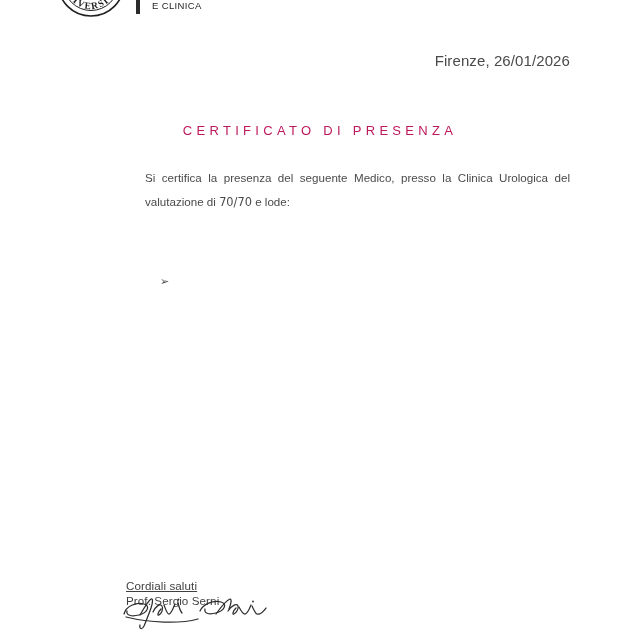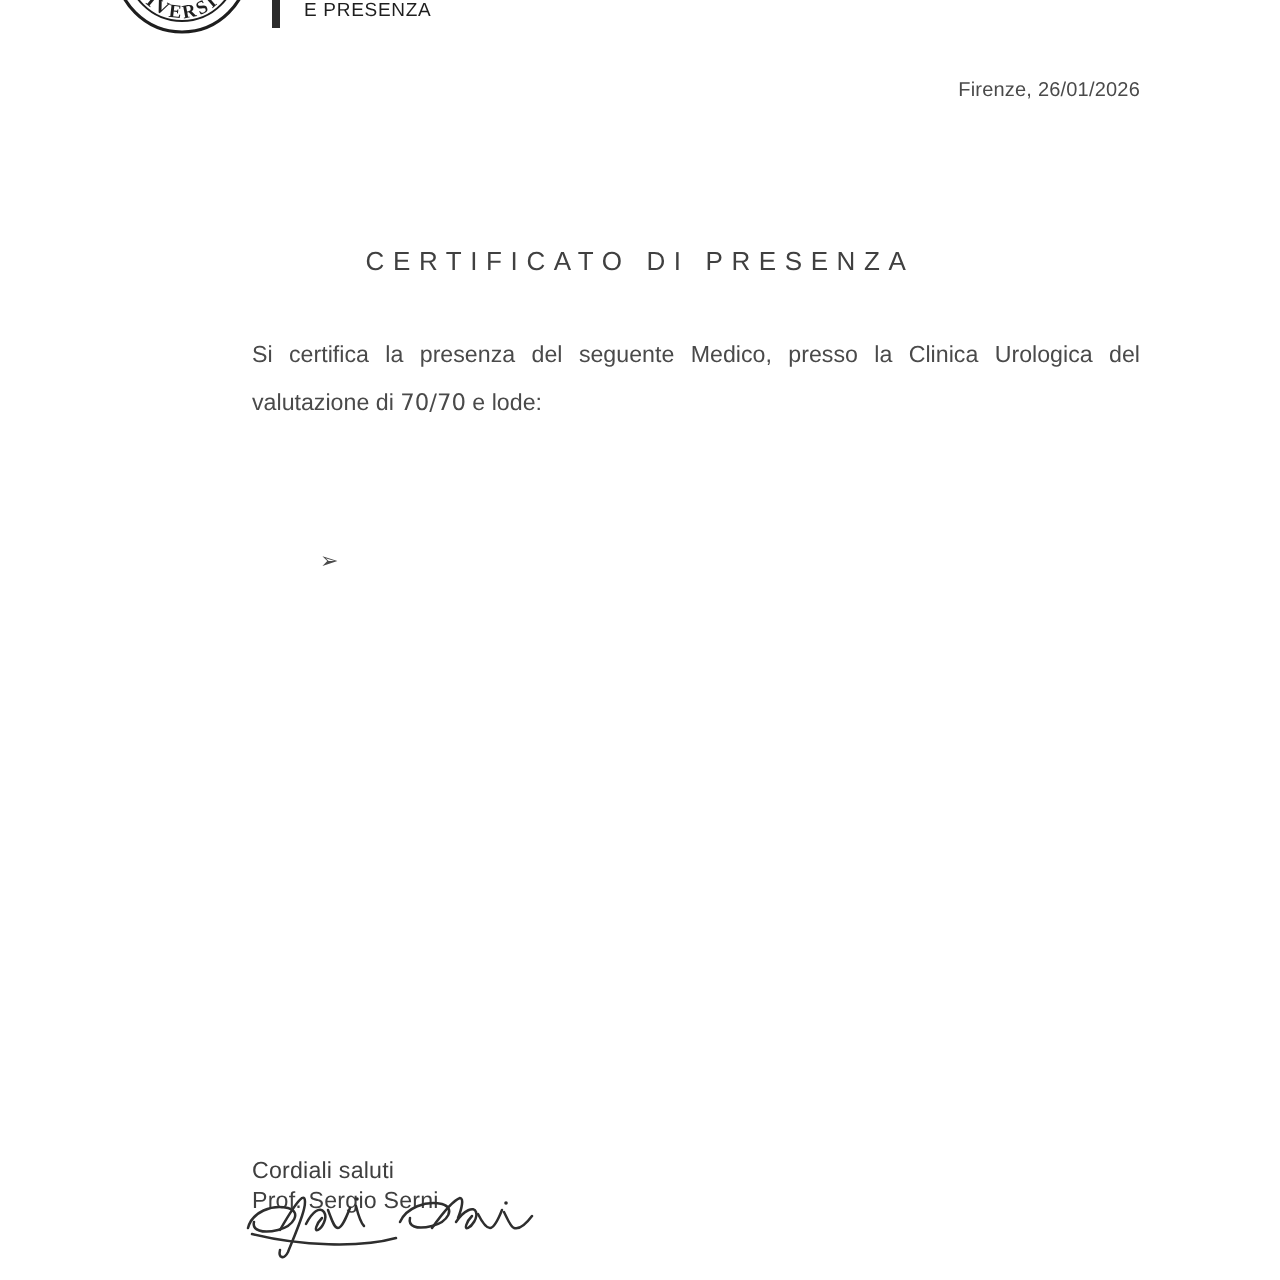--- a/index.html
+++ b/index.html
@@ -63,55 +63,56 @@
     letter-spacing: 0.35px;
     color: #1e1e1e;
     line-height: 12px;
     white-space: nowrap;
   }
 
   
   .date-line {
     position: absolute;
     right: 70px;
-    top: 40px;
-    font-size: 10px;
+    top: 52px;
+    font-size: 15px;
     color: #4a4a4a;
     letter-spacing: 0.1px;
     white-space: nowrap;
   }
 
   
   .doc-title {
     position: absolute;
     left: 0;
     right: 0;
     top: 123px;
     text-align: center;
     font-size: 13px;
     letter-spacing: 4.3px;
-    color: #404040;
+    color: #be185d;
     font-weight: 400;
   }
 
   
   .body-block {
     position: absolute;
     left: 126px;
     top: 166px;
     width: 444px;
   }
 
   .body-line {
     font-size: 11.6px;
     line-height: 23.5px;
     color: #4a4a4a;
     text-align: justify;
     text-align-last: justify;
     white-space: normal;
+    margin-left: 19px;
   }
 
   .body-line.last {
     text-align: center;
     text-align-last: left;
   }
 
   .grade {
     font-family: "DejaVu Sans", sans-serif;
     font-size: 11.4px;
@@ -149,20 +150,21 @@
     left: 126px;
     top: 578px;
     width: 300px;
   }
 
   .closing {
     font-size: 11.6px;
     color: #3f3f3f;
     line-height: 15px;
     letter-spacing: 0.1px;
+    text-decoration: underline;
   }
 
   .signer {
     font-size: 11.6px;
     color: #3f3f3f;
     line-height: 15px;
     letter-spacing: 0.1px;
     position: relative;
     z-index: 1;
   }
@@ -199,21 +201,21 @@
         </defs>
         <text font-family="Liberation Serif, serif" font-size="9.5" font-weight="bold" fill="#1e1e1e" letter-spacing="1.4">
           <textPath href="#sealArc" startOffset="50%" text-anchor="middle">UNIVERSITÀ</textPath>
         </text>
         <path d="M35 14 L44 22 L44 40 L35 48 L26 40 L26 22 Z" fill="none" stroke="#1e1e1e" stroke-width="1.2"></path>
       </svg>
     </div>
 
     <div class="dept-divider"></div>
 
-    <div class="dept-line">E PRESENZA</div>
+    <div class="dept-line">E CLINICA</div>
   </div>
 
   <div class="date-line">Firenze, 26/01/2026</div>
 
   <div class="doc-title">CERTIFICATO DI PRESENZA</div>
 
   <div class="body-block">
     <div class="body-line">Si certifica la presenza del seguente Medico, presso la Clinica Urologica del</div>
     <div class="body-line last"><span>valutazione di </span><span class="grade">70/70</span><span> e lode:</span></div>
   </div>

